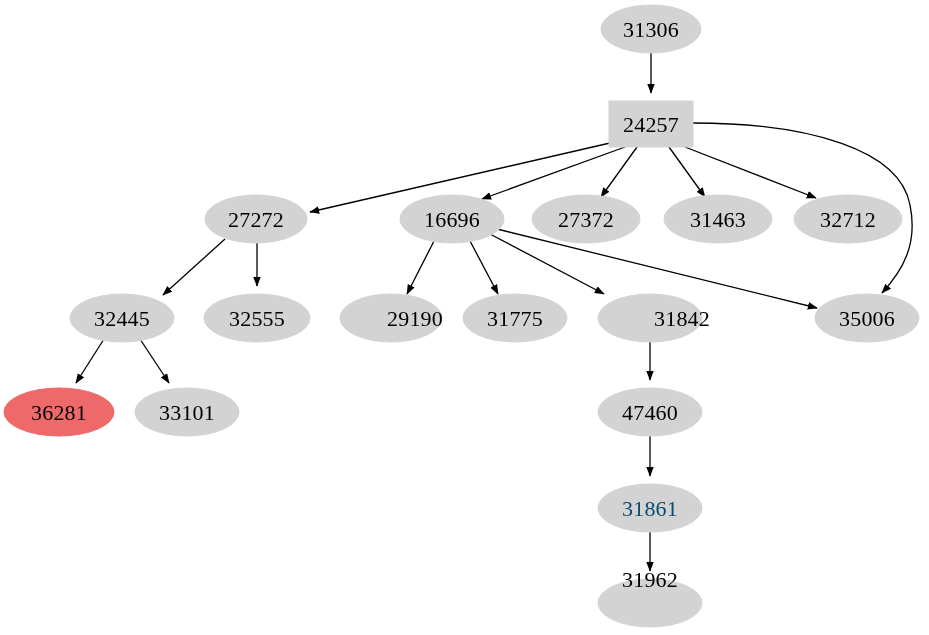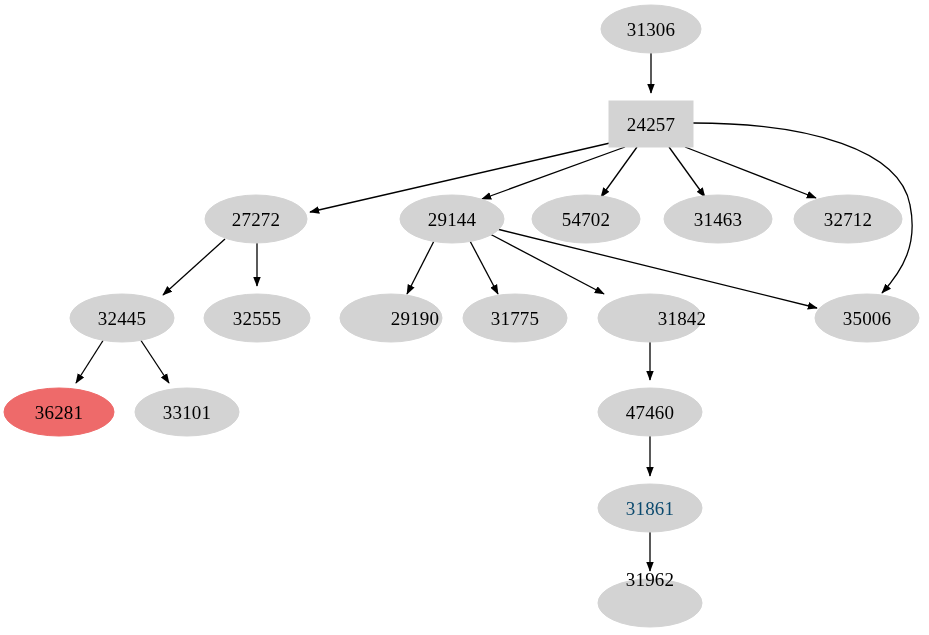--- a/index.html
+++ b/index.html
@@ -21,21 +21,21 @@
     position: absolute;
     left: 0;
     top: 0;
     width: 929px;
     height: 635px;
   }
   .node-label {
     position: absolute;
     transform: translate(-50%, -50%);
     font-family: "Liberation Serif", serif;
-    font-size: 19px;
+    font-size: 22px;
     color: #000000;
     white-space: nowrap;
     pointer-events: none;
     letter-spacing: 0.2px;
   }
 </style>
 </head>
 <body>
 
 <div id="graph-canvas">
@@ -83,22 +83,22 @@
         <ellipse cx="187" cy="412" rx="52" ry="24" fill="#d3d3d3" stroke="#d3d3d3" stroke-width="1"></ellipse>
         <ellipse cx="650" cy="412" rx="52" ry="24" fill="#d3d3d3" stroke="#d3d3d3" stroke-width="1"></ellipse>
         <ellipse cx="650" cy="508" rx="52" ry="24" fill="#d3d3d3" stroke="#d3d3d3" stroke-width="1"></ellipse>
         <ellipse cx="650" cy="603" rx="52" ry="24" fill="#d3d3d3" stroke="#d3d3d3" stroke-width="1"></ellipse>
       </g>
   </svg>
   <div id="labels-layer">
       <div class="node-label" style="left: 651px; top: 30px; color: rgb(0, 0, 0);">31306</div>
       <div class="node-label" style="left: 651px; top: 125px; color: rgb(0, 0, 0);">24257</div>
       <div class="node-label" style="left: 256px; top: 220px; color: rgb(0, 0, 0);">27272</div>
-      <div class="node-label" style="left: 452px; top: 220px; color: rgb(0, 0, 0);">29144</div>
-      <div class="node-label" style="left: 586px; top: 220px; color: rgb(0, 0, 0);">54702</div>
+      <div class="node-label" style="left: 452px; top: 220px; color: rgb(0, 0, 0);">16696</div>
+      <div class="node-label" style="left: 586px; top: 220px; color: rgb(0, 0, 0);">27372</div>
       <div class="node-label" style="left: 718px; top: 220px; color: rgb(0, 0, 0); font-family: Liberation Serif, serif;">31463</div>
       <div class="node-label" style="left: 848px; top: 220px; color: rgb(0, 0, 0);">32712</div>
       <div class="node-label" style="left: 122px; top: 319px; color: rgb(0, 0, 0);">32445</div>
       <div class="node-label" style="left: 257px; top: 319px; color: rgb(0, 0, 0);">32555</div>
       <div class="node-label" style="left: 391px; top: 319px; color: rgb(0, 0, 0); margin-left: 24px;">29190</div>
       <div class="node-label" style="left: 515px; top: 319px; color: rgb(0, 0, 0);">31775</div>
       <div class="node-label" style="left: 682px; top: 319px; color: rgb(0, 0, 0);">31842</div>
       <div class="node-label" style="left: 867px; top: 319px; color: rgb(0, 0, 0);">35006</div>
       <div class="node-label" style="left: 59px; top: 413px; color: rgb(0, 0, 0);">36281</div>
       <div class="node-label" style="left: 187px; top: 413px; color: rgb(0, 0, 0);">33101</div>

